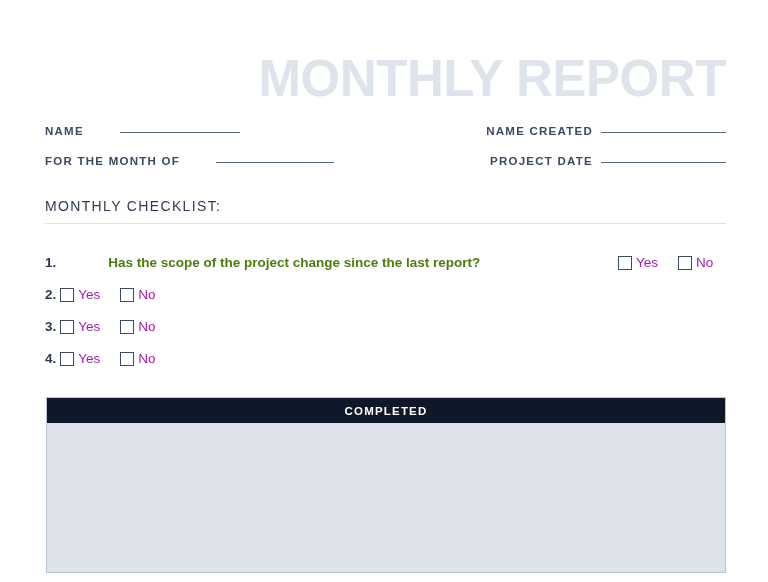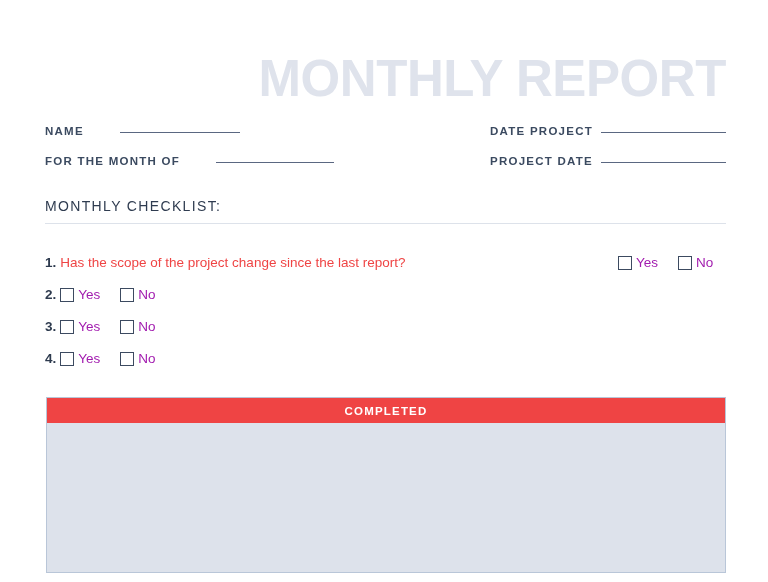--- a/index.html
+++ b/index.html
@@ -115,24 +115,25 @@
   }
   .q-num {
     font-size: 13.5px;
     font-weight: 700;
     color: #2d3a4e;
     margin-right: 4px;
     flex: 0 0 auto;
   }
   .q-text {
     font-size: 13.5px;
-    font-weight: 400;
-    color: #ef4444;
+    font-weight: 700;
+    color: #4d7c0f;
     flex: 1 1 auto;
     white-space: nowrap;
+    margin-left: 48px;
   }
   .answers {
     display: flex;
     align-items: center;
     flex: 0 0 auto;
   }
   .answer-group {
     display: flex;
     align-items: center;
   }
@@ -157,21 +158,21 @@
   .completed-panel {
     position: absolute;
     left: 46px;
     right: 42px;
     top: 397px;
     bottom: 9px;
     border: 1px solid #b9c6d8;
   }
   .completed-bar {
     height: 25px;
-    background: #ef4444;
+    background: #0f172a;
     display: flex;
     align-items: center;
     justify-content: center;
   }
   .completed-bar-label {
     font-size: 11.5px;
     font-weight: 700;
     letter-spacing: 1.2px;
     color: #ffffff;
   }
@@ -188,21 +189,21 @@
   <div class="report-title">MONTHLY REPORT</div>
 
   <div class="header-fields">
 
     <div class="field-row">
       <div class="field-left">
         <span class="field-label">NAME</span>
         <span class="field-rule rule-name"></span>
       </div>
       <div class="field-right">
-        <span class="field-label">DATE PROJECT</span>
+        <span class="field-label">NAME CREATED</span>
         <span class="field-rule rule-date"></span>
       </div>
     </div>
 
     <div class="field-row">
       <div class="field-left">
         <span class="field-label">FOR THE MONTH OF</span>
         <span class="field-rule rule-month"></span>
       </div>
       <div class="field-right">

